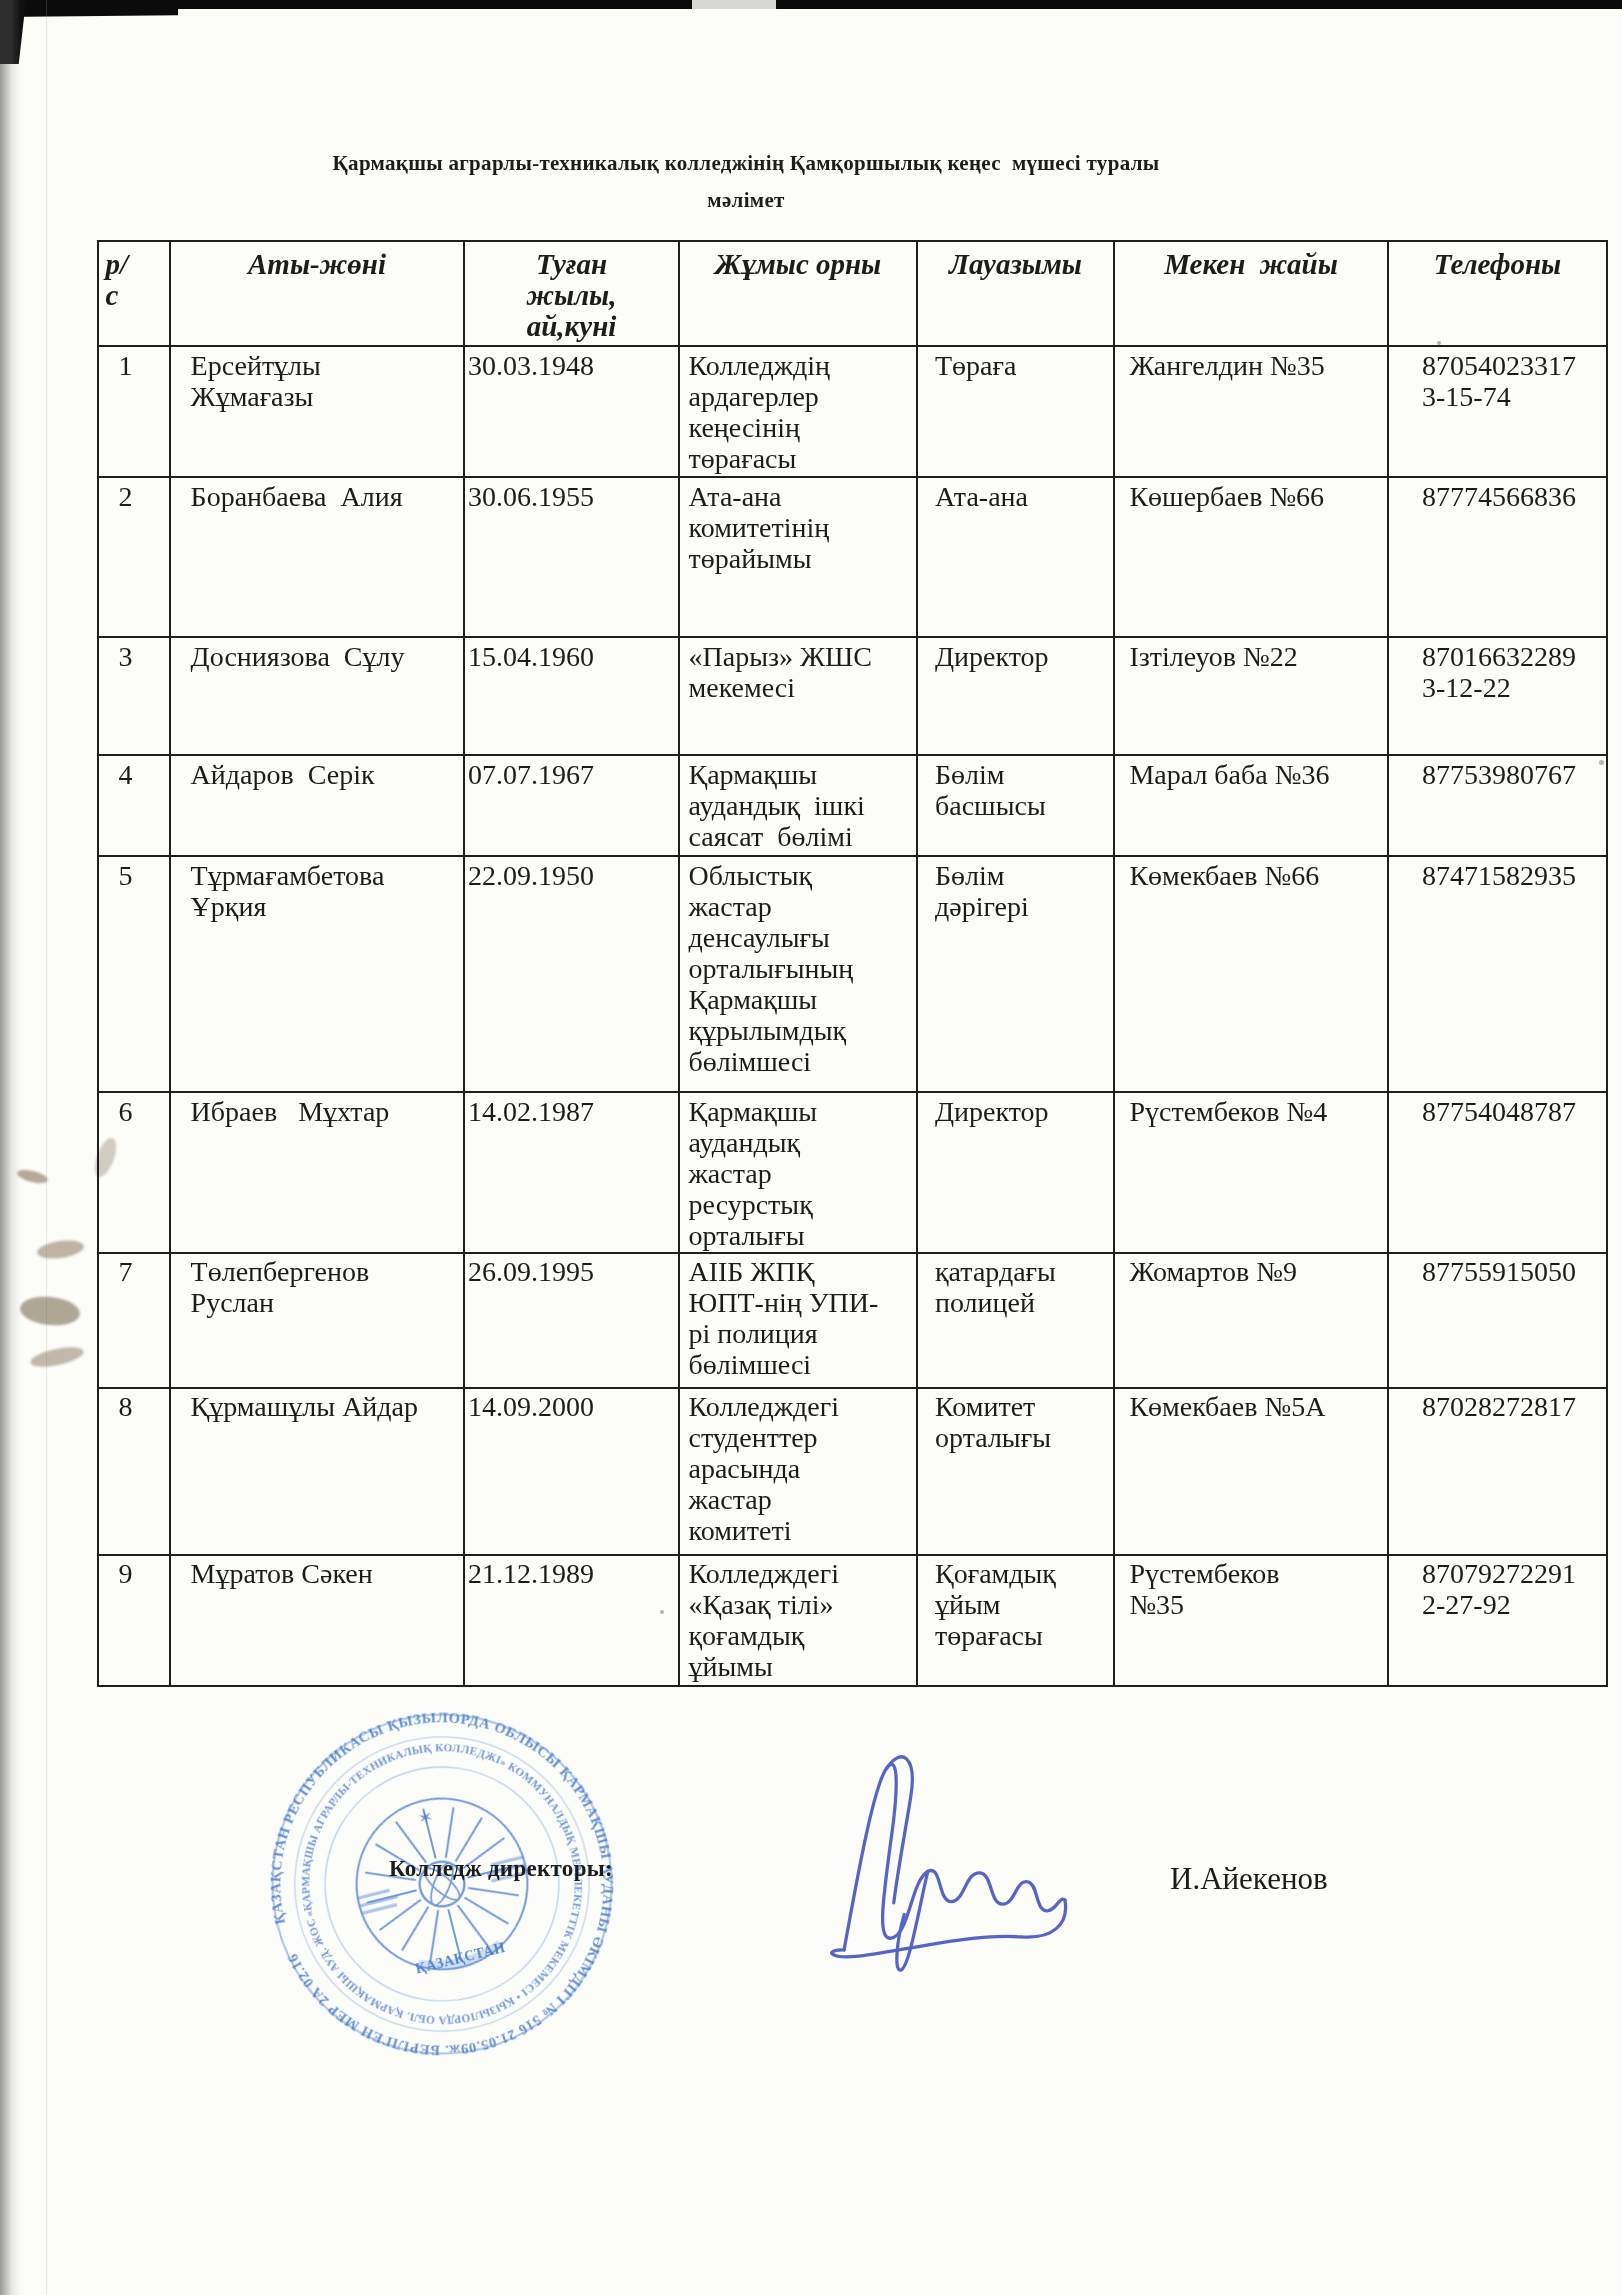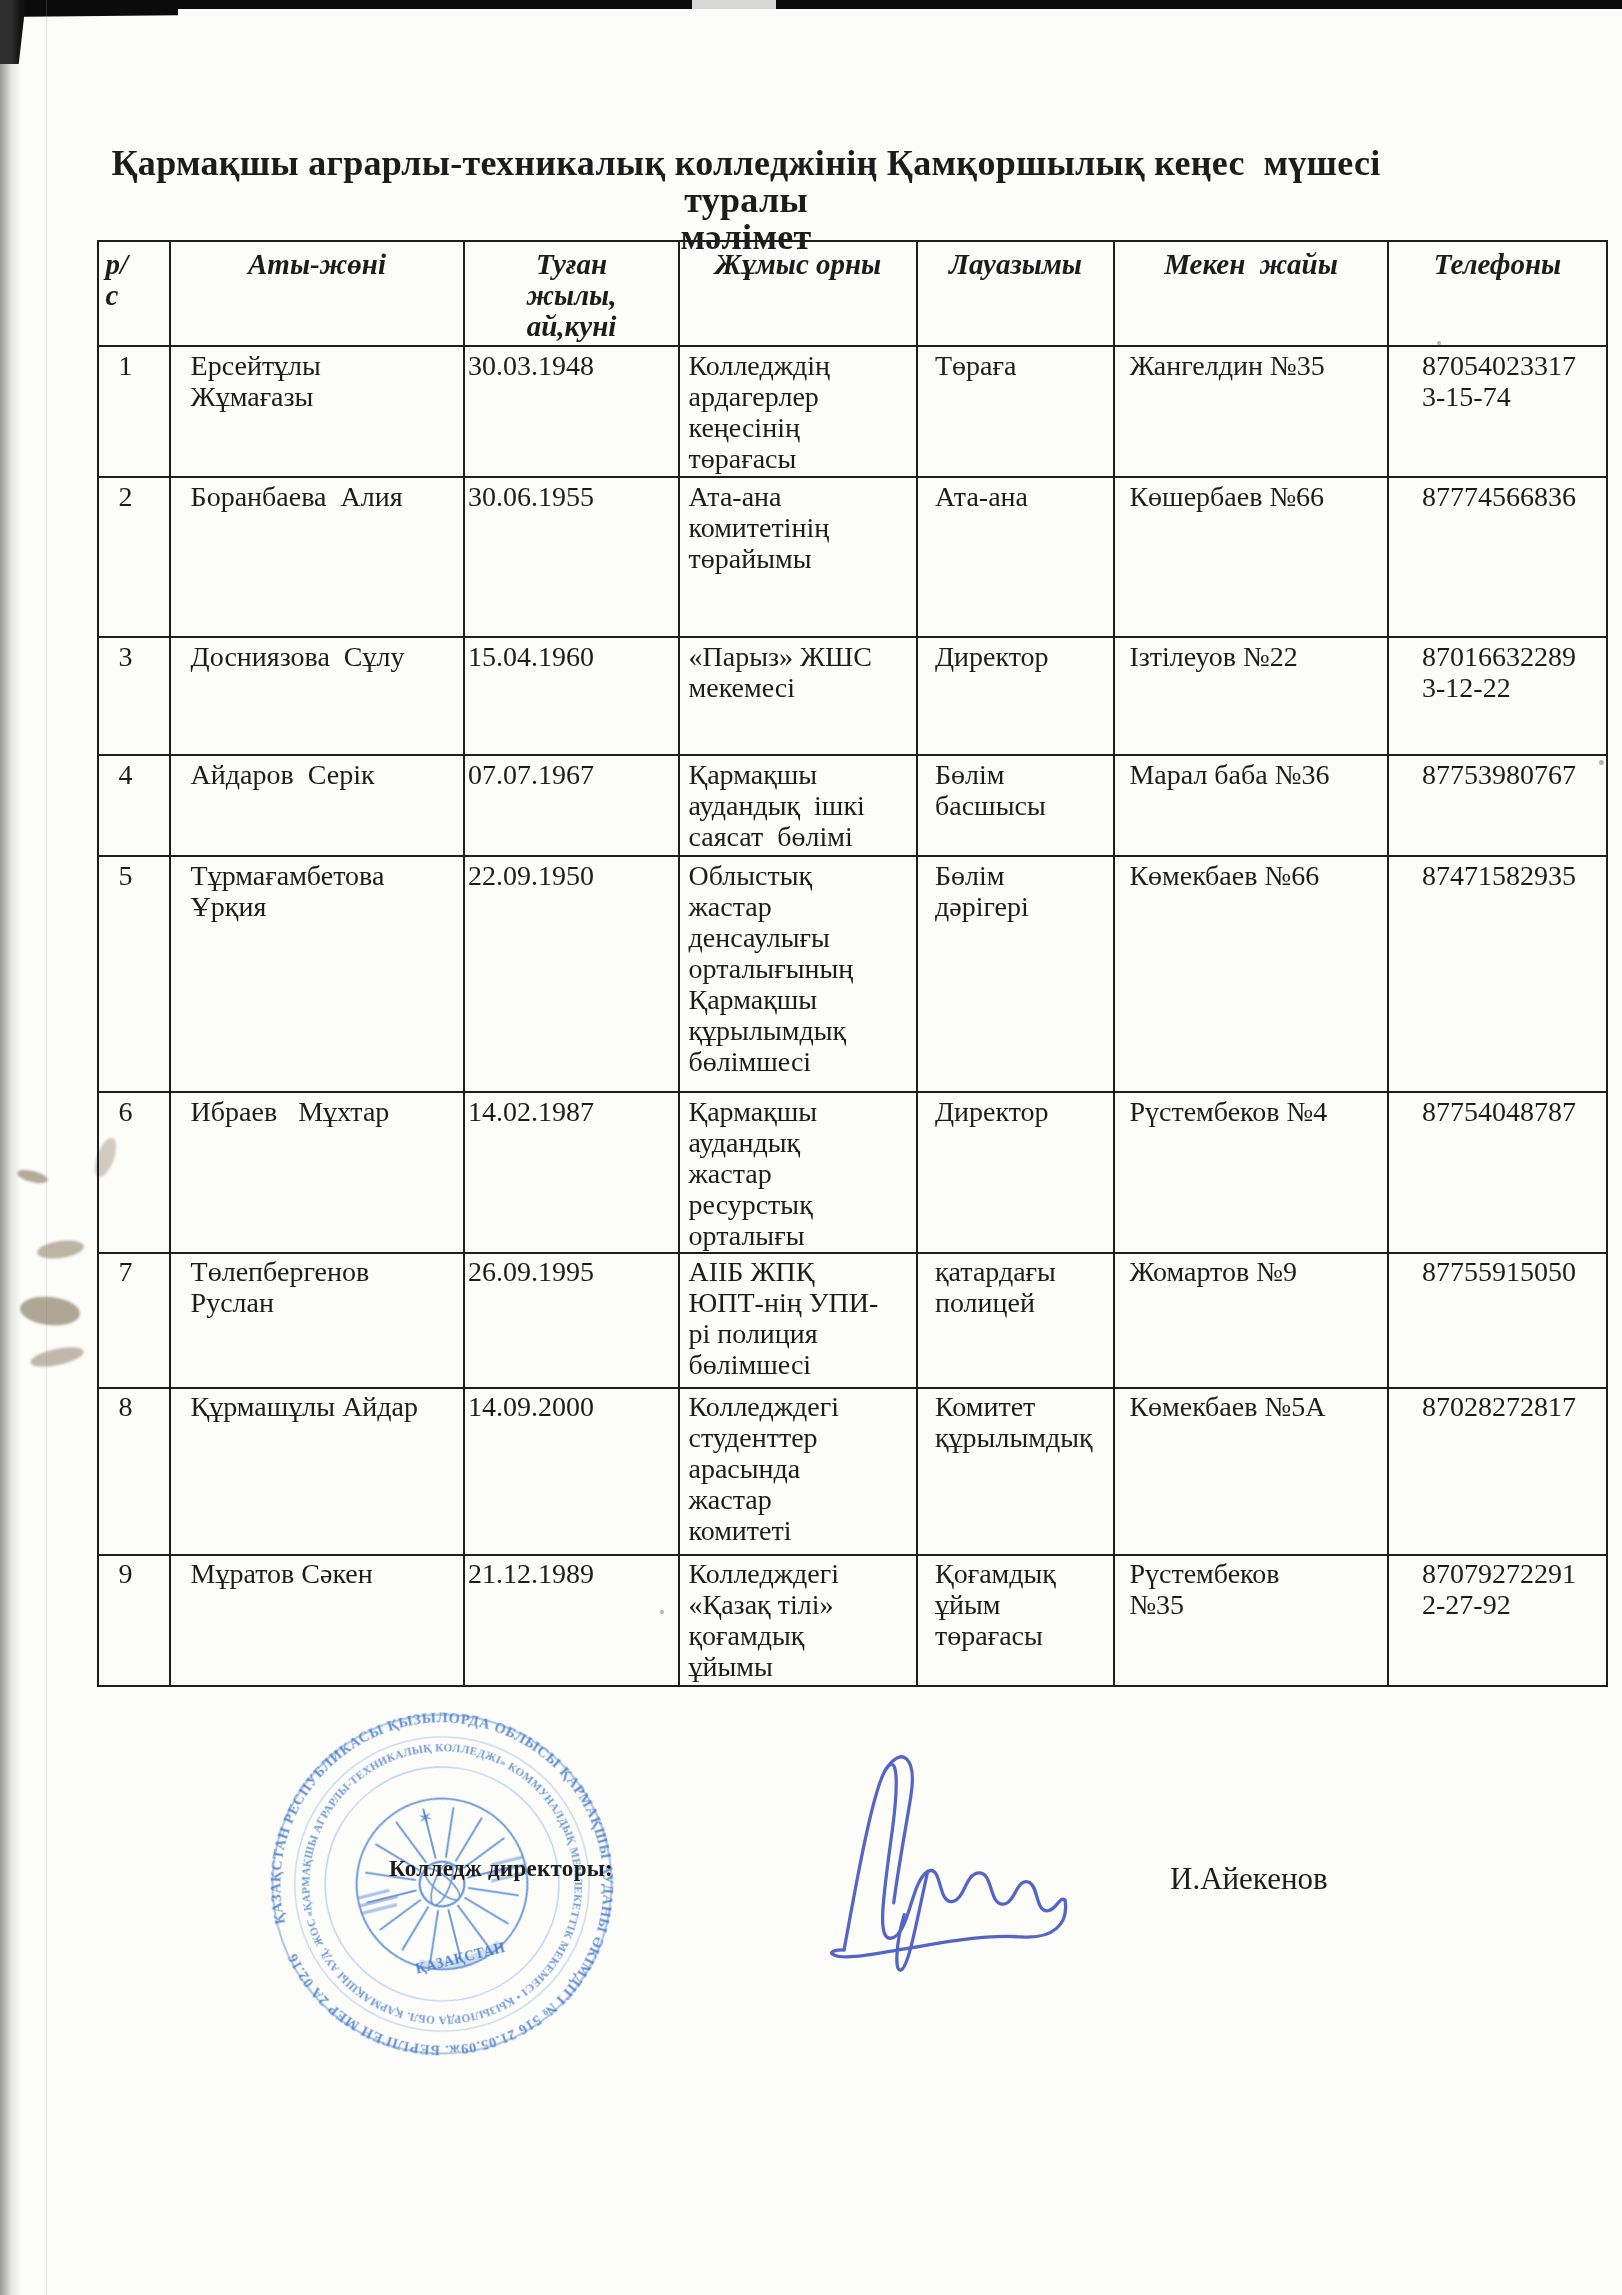--- a/index.html
+++ b/index.html
@@ -19,21 +19,21 @@
   .smudge{position:absolute;border-radius:50%;filter:blur(1.3px);}
   .sm1{left:17px;top:1171px;width:31px;height:10.5px;background:rgba(122,101,74,.55);transform:rotate(14deg);}
   .sm2{left:37px;top:1241px;width:47px;height:17px;background:rgba(126,108,80,.5);transform:rotate(-8deg);}
   .sm3{left:19.6px;top:1297px;width:60px;height:27.5px;background:rgba(112,96,70,.55);transform:rotate(6deg);}
   .sm4{left:30px;top:1349px;width:54px;height:15.7px;background:rgba(122,102,76,.45);transform:rotate(-12deg);}
   .sm5{left:97px;top:1137px;width:17px;height:41px;background:rgba(130,112,86,.35);transform:rotate(20deg);}
   .speck{position:absolute;border-radius:50%;background:#6b6b6b;opacity:.5;}
   
   .doc-title{
     position:absolute;left:59px;top:145px;width:1374px;
-    text-align:center;font-weight:bold;font-size:36px;line-height:37px;
+    text-align:center;font-weight:bold;font-size:21px;line-height:37px;
     white-space:pre-line;letter-spacing:0.3px;
   }
   
   table.members{
     position:absolute;left:97px;top:240px;width:1510px;
     border-collapse:collapse;table-layout:fixed;
     border:2.6px solid #161616;
   }
   .members th,.members td{
     border:2px solid #1e1e1e;vertical-align:top;white-space:pre-line;
@@ -202,21 +202,21 @@
       <tr style="height:167px">
         <td class="c-num">8</td>
         <td class="c-name">Құрмашұлы Айдар</td>
         <td class="c-birth">14.09.2000</td>
         <td class="c-work">Колледждегі
 студенттер
 арасында
 жастар
 комитеті</td>
         <td class="c-pos">Комитет
-құрылымдық</td>
+орталығы</td>
         <td class="c-addr">Көмекбаев №5А</td>
         <td class="c-phone">87028272817</td>
       </tr>
       <tr style="height:131px">
         <td class="c-num">9</td>
         <td class="c-name">Мұратов Сәкен</td>
         <td class="c-birth">21.12.1989</td>
         <td class="c-work">Колледждегі
 «Қазақ тілі»
 қоғамдық

